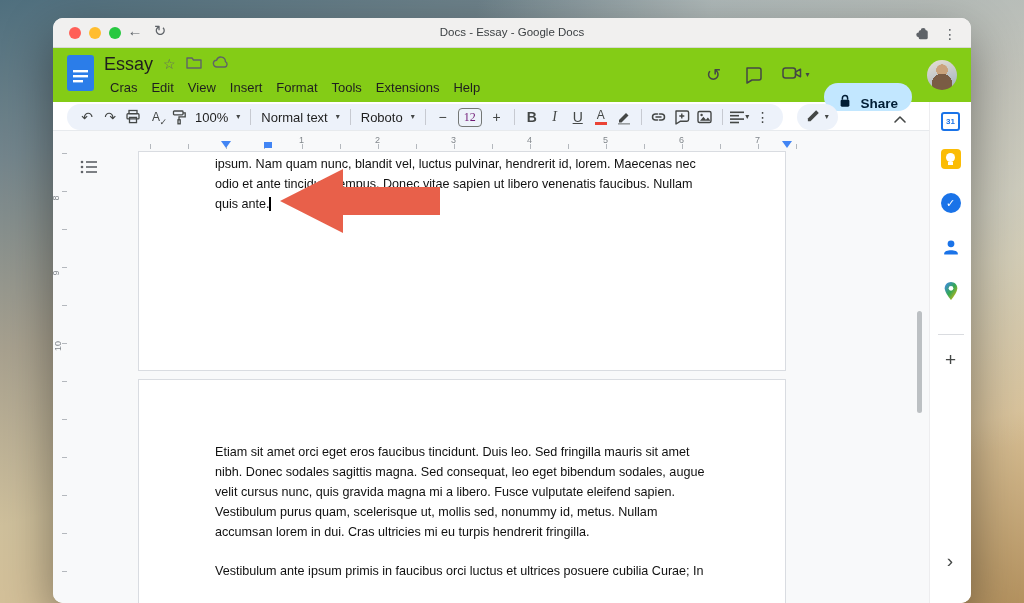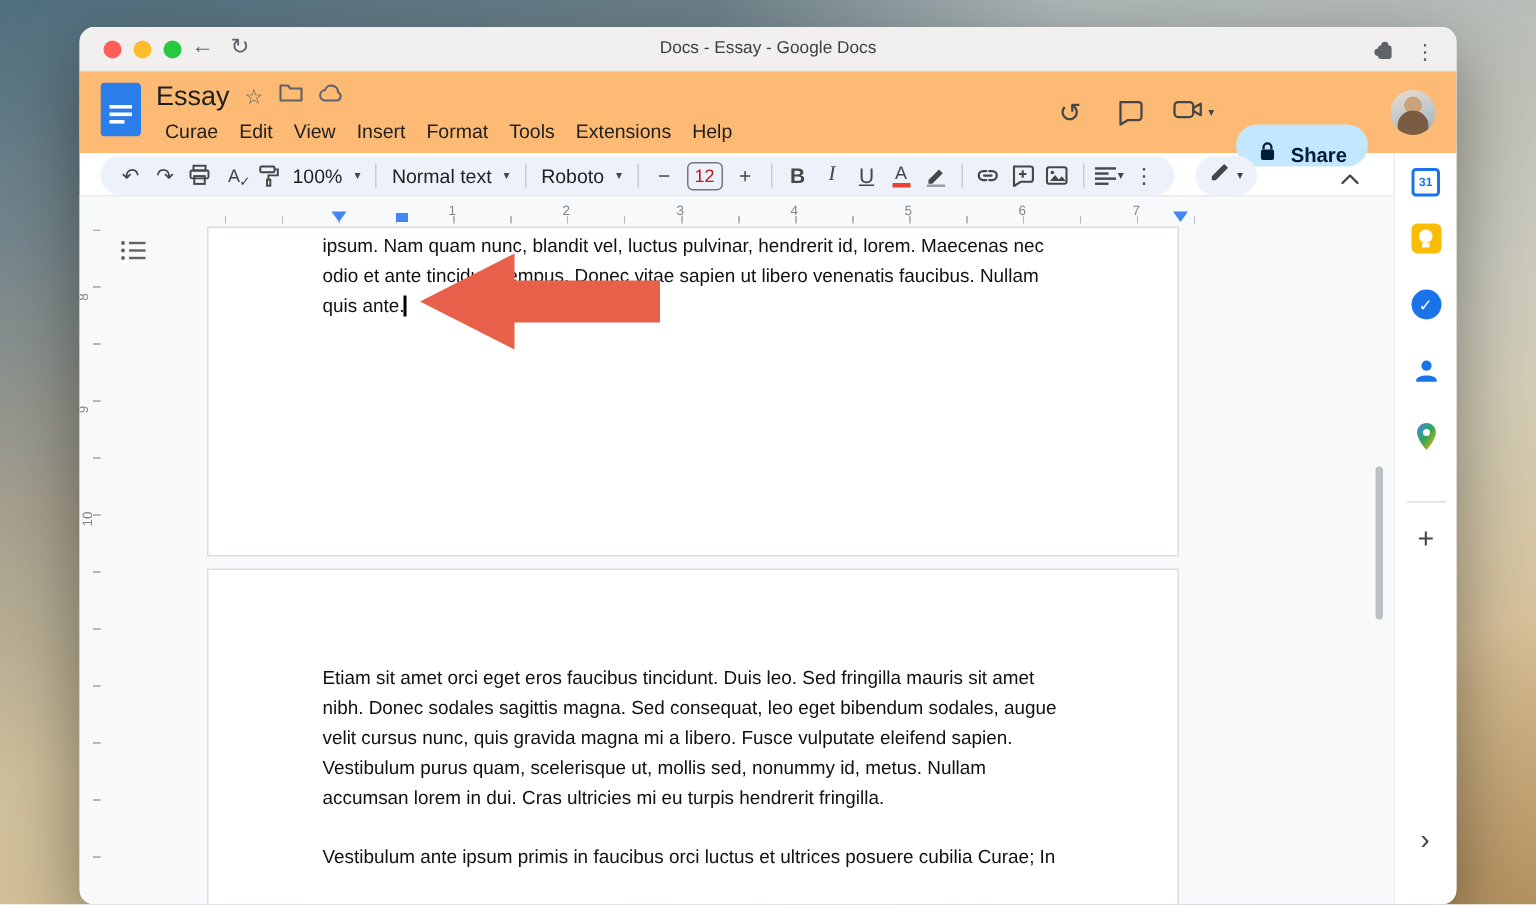--- a/index.html
+++ b/index.html
@@ -13,21 +13,21 @@
   
   .titlebar{position:absolute;left:0;top:0;width:100%;height:30px;background:#f1f0ef;border-bottom:1px solid #d8d7d6;box-sizing:border-box;}
   .lights{position:absolute;left:16px;top:9px;display:flex;gap:8px;}
   .light{width:12px;height:12px;border-radius:50%;}
   .l-red{background:#ff5f57}.l-yellow{background:#ffbd2e}.l-green{background:#28c840}
   .nav-btn{position:absolute;top:4px;font-size:15px;color:#5f6368;width:20px;text-align:center;}
   .win-title{position:absolute;left:0;top:8px;width:100%;text-align:center;font-size:11.5px;color:#3c4043;}
   .tb-right{position:absolute;top:5px;display:flex;align-items:center;gap:12px;right:14px;}
   .dots{font-size:14px;color:#5f6368;}
   
-  .docs-header{position:absolute;left:0;top:30px;width:100%;height:54px;background:#fdba74;display:flex;align-items:center;padding:0 14px;box-sizing:border-box;}
+  .docs-header{position:absolute;left:0;top:30px;width:100%;height:54px;background:#84cc16;display:flex;align-items:center;padding:0 14px;box-sizing:border-box;}
   .docs-icon{margin-right:10px;flex:0 0 auto;}
   .title-block{display:flex;flex-direction:column;justify-content:center;}
   .title-row{display:flex;align-items:center;gap:10px;height:24px;}
   .doc-title{font-size:18px;color:#1f1f1f;}
   .small-glyph{color:#5f6368;font-size:14px;line-height:1;}
   .menu-row{display:flex;gap:2px;height:22px;align-items:center;}
   .menu-item{font-size:13px;color:#1f1f1f;padding:1px 6px;border-radius:4px;cursor:default;}
   .header-right{margin-left:auto;display:flex;align-items:center;gap:15px;}
   .hdr-ic{width:26px;height:26px;display:flex;align-items:center;justify-content:center;color:#444746;font-size:18px;}
   .cam-wrap{display:flex;align-items:center;gap:3px;}
@@ -37,21 +37,21 @@
     background:
       radial-gradient(circle at 50% 80%, #7a5c44 0 36%, transparent 37%),
       radial-gradient(circle at 50% 34%, #caa37c 0 23%, transparent 24%),
       linear-gradient(160deg,#e8e0d4,#9fb0bd);}
   
   .toolbar{position:absolute;left:14px;top:86px;height:26px;display:flex;align-items:center;}
   .tb-pill{display:flex;align-items:center;background:#edf2fa;border-radius:14px;height:26px;padding:0 9px;gap:1px;}
   .tb-btn{min-width:22px;height:22px;display:flex;align-items:center;justify-content:center;color:#444746;font-size:14px;border-radius:4px;}
   .tb-sep{width:1px;height:16px;background:#c7cad1;margin:0 5px;}
   .tb-drop{display:flex;align-items:center;gap:8px;padding:0 4px;font-size:13px;color:#1f1f1f;white-space:nowrap;}
-  .fs-box{width:22px;height:17px;border:1px solid #747775;border-radius:4px;font-size:12px;display:flex;align-items:center;justify-content:center;color:#b91c1c;margin:0 3px;}
+  .fs-box{width:22px;height:17px;border:1px solid #747775;border-radius:4px;font-size:12px;display:flex;align-items:center;justify-content:center;color:#701a75;margin:0 3px;font-family:Liberation Serif, serif;}
   .b-bold{font-weight:bold;}
   .b-italic{font-style:italic;font-family:"Liberation Serif",serif;}
   .b-under{text-decoration:underline;}
   .color-a{display:flex;flex-direction:column;align-items:center;line-height:1;}
   .color-a .letter{font-size:12px;color:#444746;}
   .color-a .bar{width:12px;height:3px;background:#ea4335;margin-top:1px;}
   .spell{position:relative;font-size:12px;color:#444746;}
   .spell .chk{position:absolute;right:-7px;bottom:-3px;font-size:9px;}
   .pen-pill{display:flex;align-items:center;background:#edf2fa;border-radius:14px;height:26px;padding:0 9px;gap:4px;margin-left:14px;}
   .collapse-btn{position:absolute;left:836px;top:90px;width:22px;height:22px;display:flex;align-items:center;justify-content:center;}
@@ -137,21 +137,21 @@
                 <path d="M1 3h5l1.5 2H15v8H1z" fill="none" stroke="#5f6368" stroke-width="1.4" stroke-linejoin="round"></path>
               </svg>
           </span>
           <span>
             <svg width="17" height="14" viewBox="0 0 17 14">
                 <path d="M5 12a3.4 3.4 0 0 1-.4-6.8A4.5 4.5 0 0 1 13.4 6.6 2.9 2.9 0 0 1 13 12z" fill="none" stroke="#5f6368" stroke-width="1.4" stroke-linejoin="round"></path>
               </svg>
           </span>
         </div>
         <div class="menu-row">
-          <span class="menu-item">Curae</span>
+          <span class="menu-item">Cras</span>
           <span class="menu-item">Edit</span>
           <span class="menu-item">View</span>
           <span class="menu-item">Insert</span>
           <span class="menu-item">Format</span>
           <span class="menu-item">Tools</span>
           <span class="menu-item">Extensions</span>
           <span class="menu-item">Help</span>
         </div>
       </div>
       <div class="header-right">

